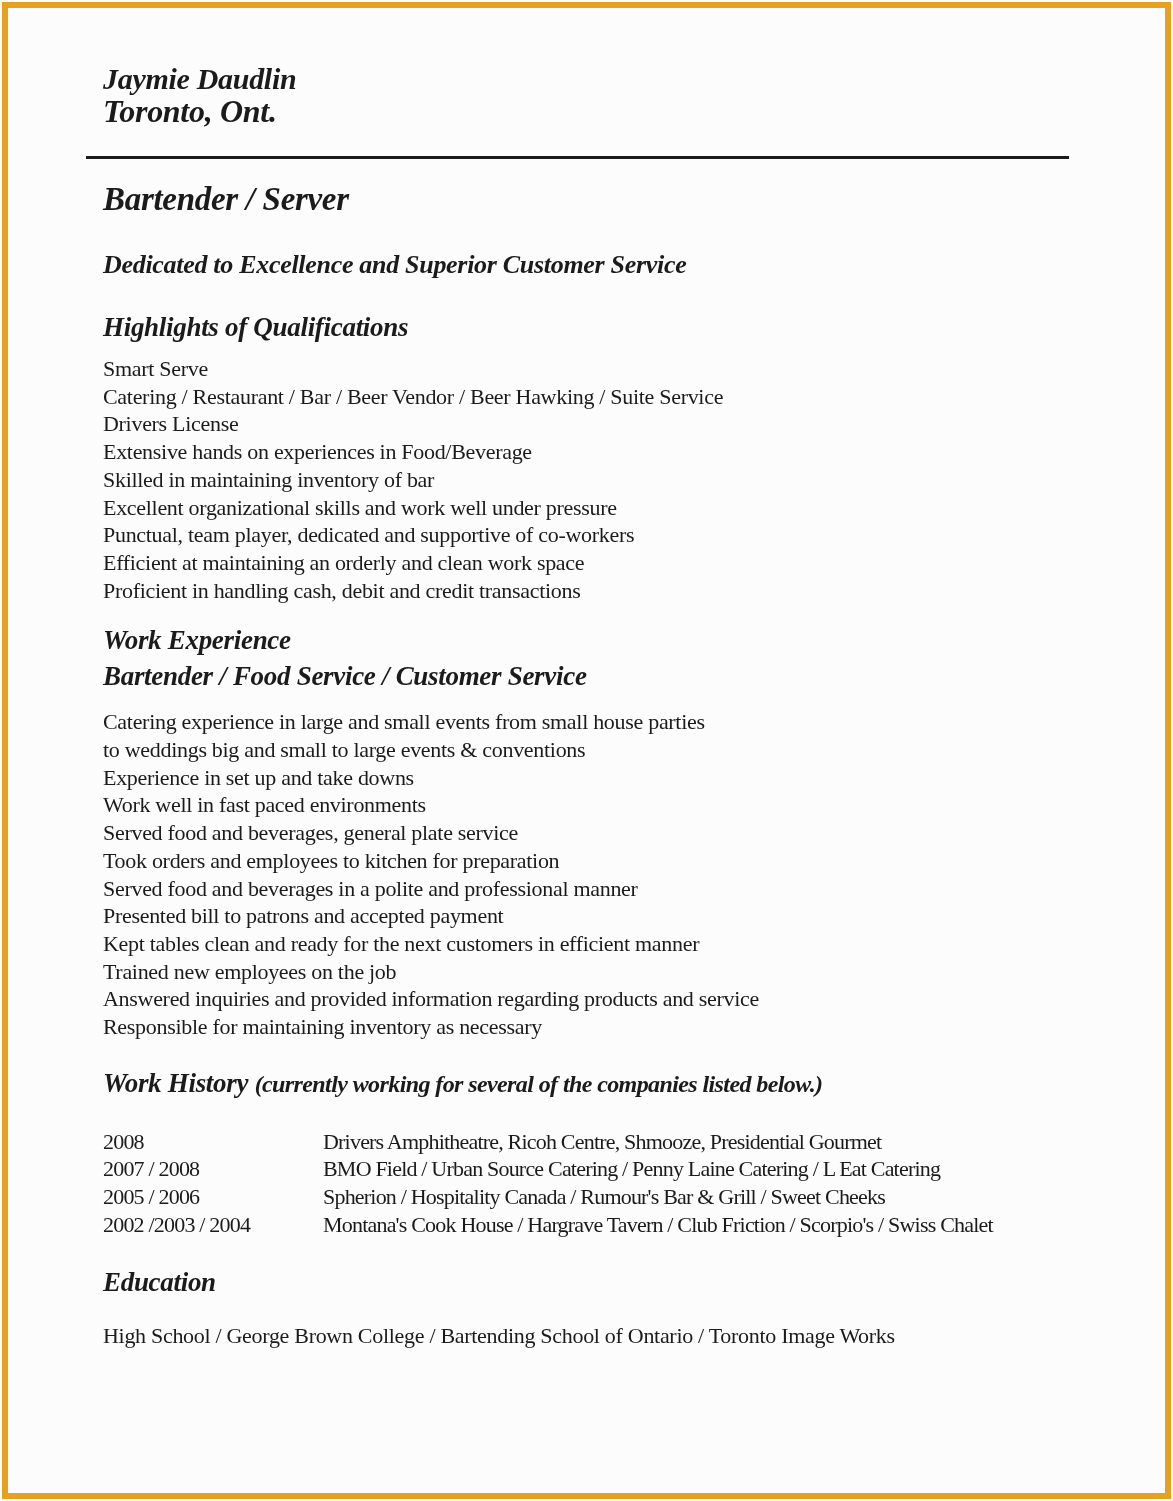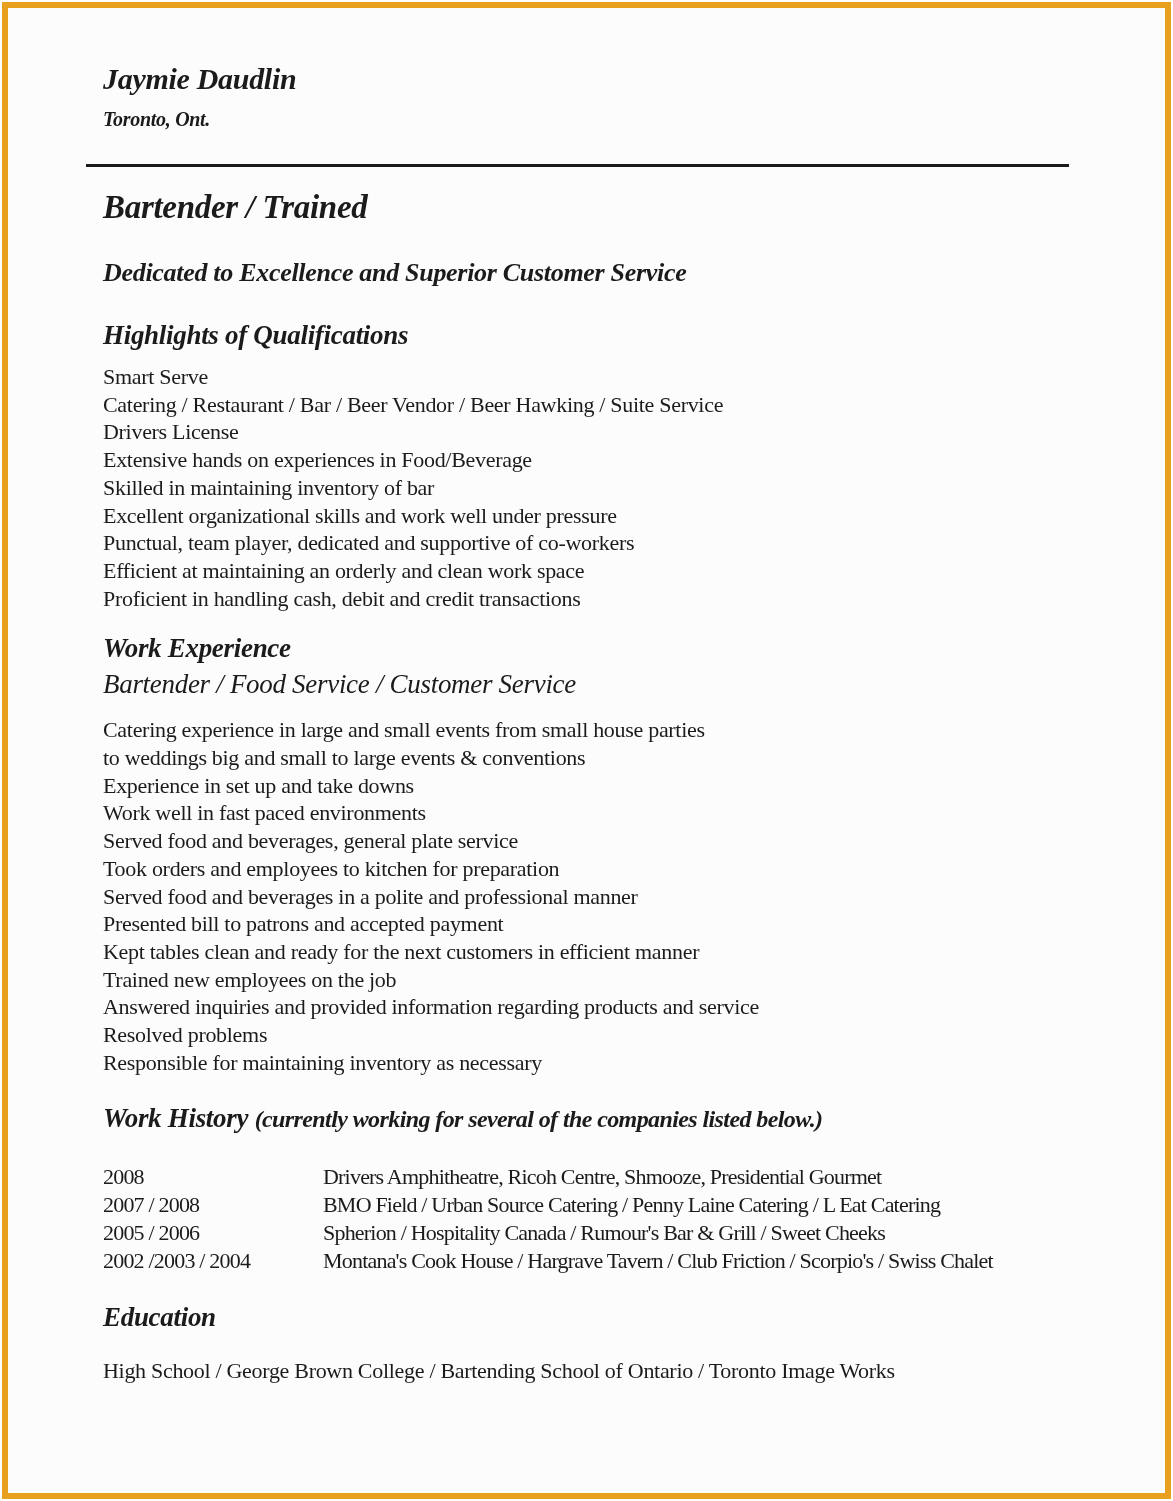--- a/index.html
+++ b/index.html
@@ -21,25 +21,24 @@
     letter-spacing: -0.3px;
   }
   
   .name {
     font-size: 30px;
     line-height: 34px;
     font-weight: bold;
     font-style: italic;
   }
   .city {
-    font-size: 20px;
+    font-size: 32px;
     line-height: 30px;
     font-weight: bold;
     font-style: italic;
-    margin-top: 8px;
   }
   .contact-row {
     display: flex;
     font-size: 26px;
     line-height: 32px;
     font-weight: bold;
     font-style: italic;
     margin-top: 4px;
   }
   .contact-row .c1 { width: 177px; }
@@ -70,21 +69,21 @@
   
   h3.section-heading {
     font-size: 27px;
     line-height: 32px;
     font-weight: bold;
     font-style: italic;
   }
   h4.sub-heading {
     font-size: 27px;
     line-height: 32px;
-    font-weight: normal;
+    font-weight: bold;
     font-style: italic;
     margin-top: 4px;
   }
   .heading-note {
     font-size: 24px;
     font-weight: bold;
     font-style: italic;
     letter-spacing: -0.6px;
   }
   .qual-heading { margin-top: 30px; }
@@ -118,21 +117,21 @@
 
 <div class="page">
 
   <header>
     <div class="name">Jaymie Daudlin</div>
     <div class="city">Toronto, Ont.</div>
     <div class="rule"></div>
   </header>
 
   <section>
-    <h1 class="role">Bartender / Trained</h1>
+    <h1 class="role">Bartender / Server</h1>
     <h2 class="tagline">Dedicated to Excellence and Superior Customer Service</h2>
   </section>
 
   <section>
     <h3 class="section-heading qual-heading">Highlights of Qualifications</h3>
     <ul class="plain-list qual-list">
       <li>Smart Serve</li>
       <li>Catering / Restaurant / Bar / Beer Vendor / Beer Hawking / Suite Service</li>
       <li>Drivers License</li>
       <li>Extensive hands on experiences in Food/Beverage</li>
@@ -152,21 +151,20 @@
       <li>to weddings big and small to large events &amp; conventions</li>
       <li>Experience in set up and take downs</li>
       <li>Work well in fast paced environments</li>
       <li>Served food and beverages, general plate service</li>
       <li>Took orders and employees to kitchen for preparation</li>
       <li>Served food and beverages in a polite and professional manner</li>
       <li>Presented bill to patrons and accepted payment</li>
       <li>Kept tables clean and ready for the next customers in efficient manner</li>
       <li>Trained new employees on the job</li>
       <li>Answered inquiries and provided information regarding products and service</li>
-      <li>Resolved problems</li>
       <li>Responsible for maintaining inventory as necessary</li>
     </ul>
   </section>
 
   <section>
     <h3 class="section-heading history-heading"><span>Work History</span> <span class="heading-note">(currently working for several of the companies listed below.)</span></h3>
     <div class="history-table">
       <div class="history-row">
         <span class="years">2008</span>
         <span class="companies">Drivers Amphitheatre, Ricoh Centre, Shmooze, Presidential Gourmet</span>

